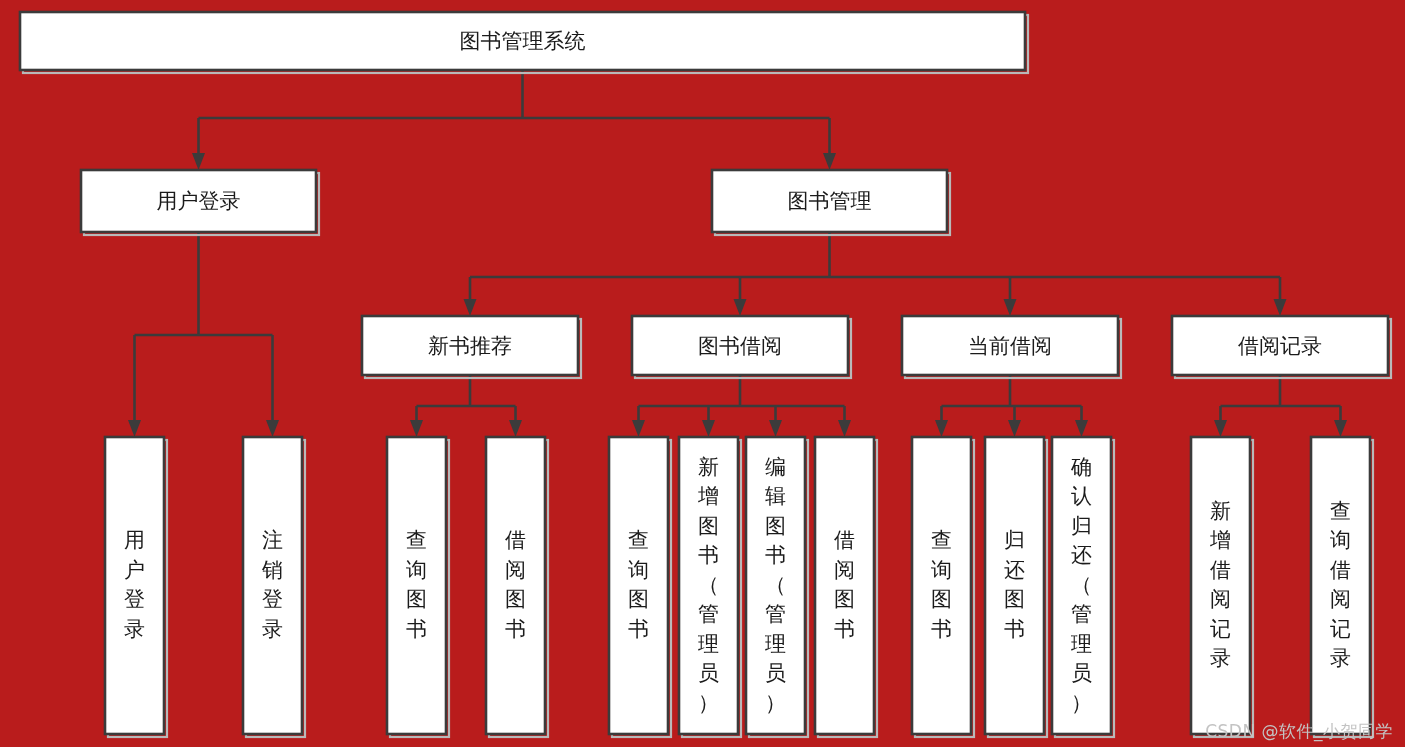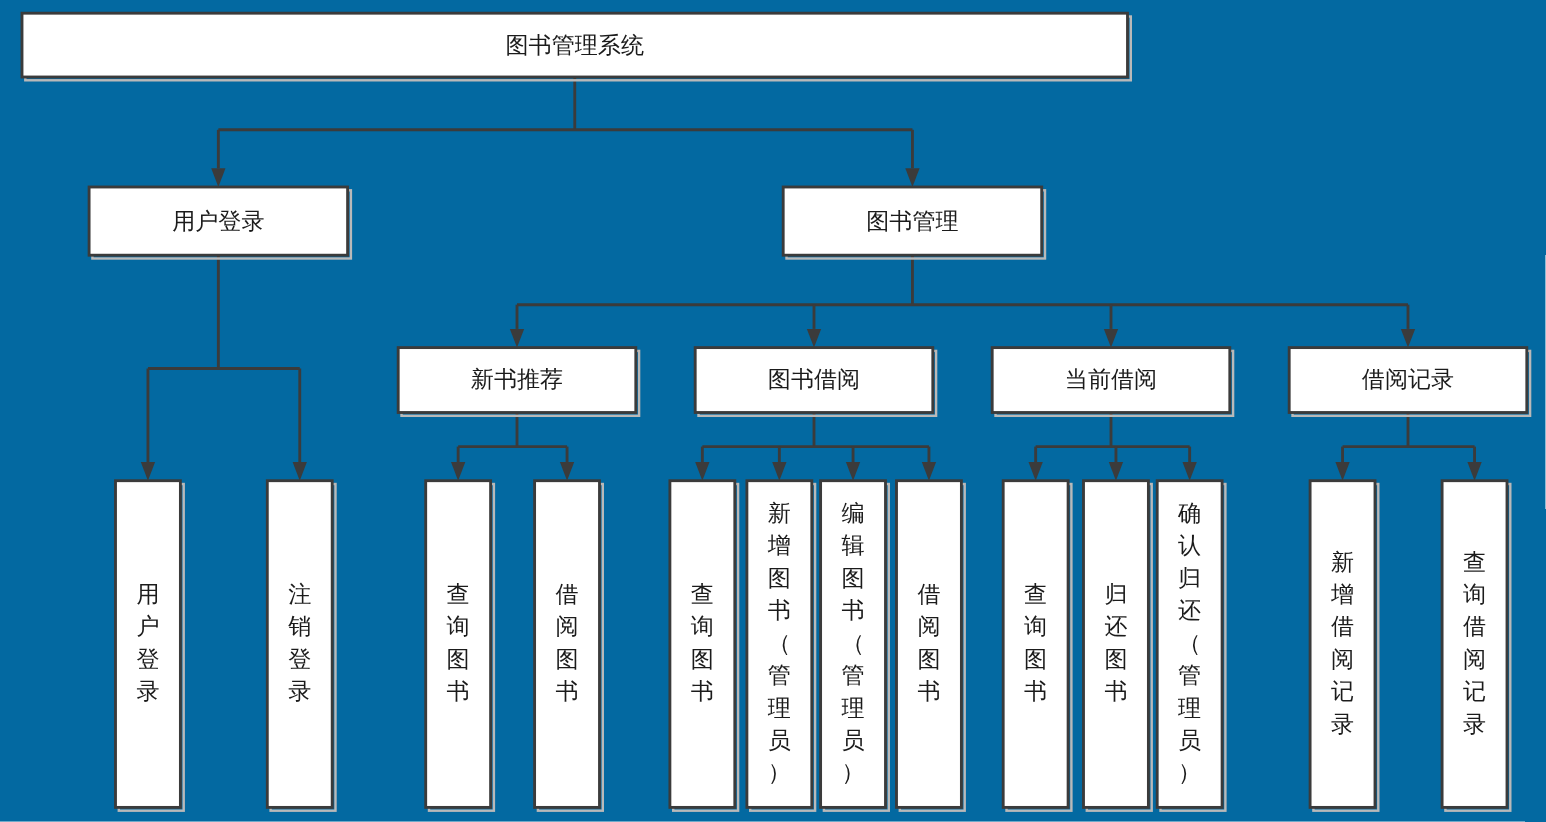--- a/index.html
+++ b/index.html
@@ -11,21 +11,21 @@
   body {
     width: 1405px;
     height: 747px;
     overflow: hidden;
     font-family: "DejaVu Sans", "Liberation Sans", sans-serif;
   }
   #diagram-root {
     position: relative;
     width: 1405px;
     height: 747px;
-    background: #0369a1;
+    background: #b91c1c;
   }
   svg.diagram-canvas {
     position: absolute;
     top: 0;
     left: 0;
     width: 1405px;
     height: 747px;
     display: block;
   }
   .node-box {
@@ -228,14 +228,15 @@
           <text class="node-label vertical"><tspan x="1220.5" y="511.75">新</tspan><tspan x="1220.5" y="541.25">增</tspan><tspan x="1220.5" y="570.75">借</tspan><tspan x="1220.5" y="600.25">阅</tspan><tspan x="1220.5" y="629.75">记</tspan><tspan x="1220.5" y="659.25">录</tspan></text>
         </g>
         <g>
           <rect class="node-shadow" x="1314" y="440" width="59" height="297"></rect>
           <rect class="node-box" x="1311" y="437" width="59" height="297"></rect>
           <text class="node-label vertical"><tspan x="1340.5" y="511.75">查</tspan><tspan x="1340.5" y="541.25">询</tspan><tspan x="1340.5" y="570.75">借</tspan><tspan x="1340.5" y="600.25">阅</tspan><tspan x="1340.5" y="629.75">记</tspan><tspan x="1340.5" y="659.25">录</tspan></text>
         </g>
       </g>
   </svg>
 
+  <div class="watermark-text">CSDN @软件_小贺同学</div>
 
 </div>
 
 </body></html>

